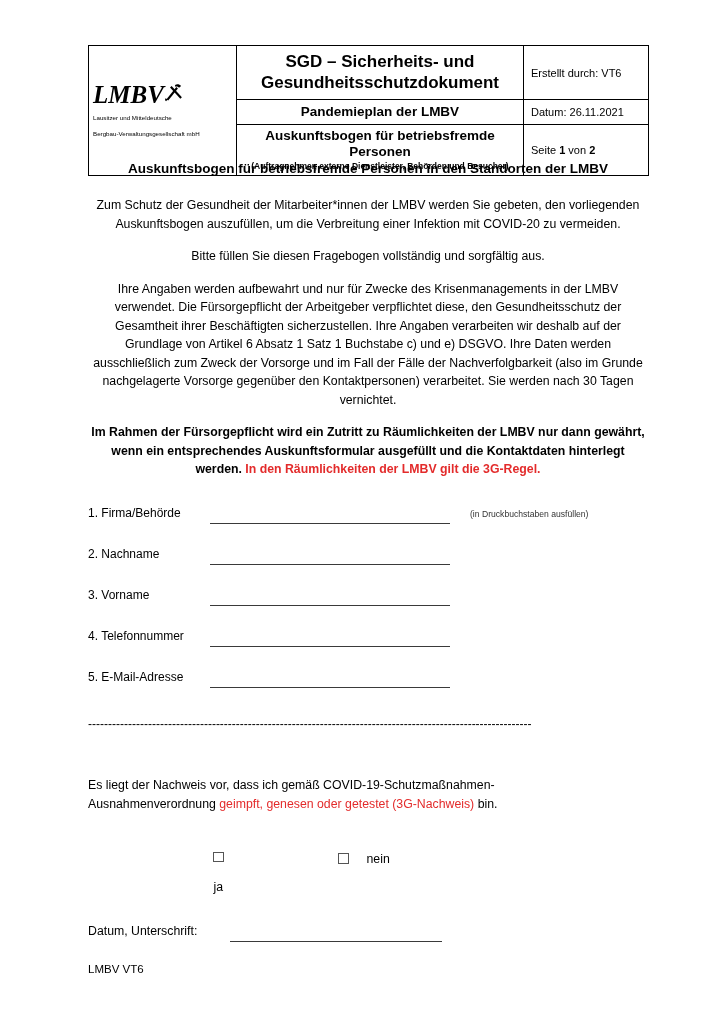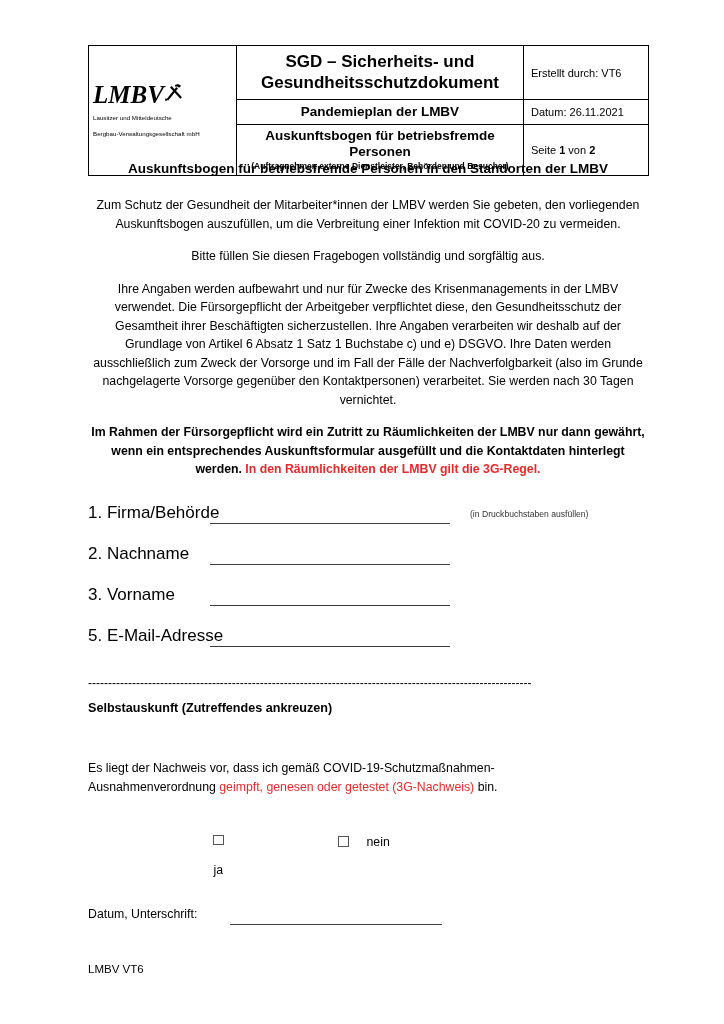--- a/index.html
+++ b/index.html
@@ -157,21 +157,21 @@
     margin-top: 26px;
   }
   .field-row {
     position: relative;
     height: 41px;
   }
   .field-label {
     position: absolute;
     left: 0;
     top: 0;
-    font-size: 17px;
+    font-size: 12px;
     line-height: 16px;
     white-space: nowrap;
   }
   .field-label.indent { left: 16px; }
   .field-line {
     position: absolute;
     left: 122px;
     top: 18px;
     width: 240px;
     border-bottom: 1.3px solid #3a3a3a;
@@ -349,32 +349,35 @@
       <div class="field-row">
         <span class="field-label">2. Nachname</span>
         <span class="field-line"></span>
       </div>
 
       <div class="field-row">
         <span class="field-label">3. Vorname</span>
         <span class="field-line"></span>
       </div>
 
+      <div class="field-row">
+        <span class="field-label">4. Telefonnummer</span>
+        <span class="field-line"></span>
+      </div>
 
 
       <div class="field-row">
         <span class="field-label">5. E-Mail-Adresse</span>
         <span class="field-line"></span>
       </div>
 
     </div>
 
     <div class="dash-sep">---------------------------------------------------------------------------------------------------------------</div>
 
-    <div class="section-head">Selbstauskunft (Zutreffendes ankreuzen)</div>
 
     <div class="statement">
       <span>Es liegt der Nachweis vor, dass ich gemäß COVID-19-Schutzmaßnahmen-Ausnahmenverordnung </span><span class="red">geimpft, genesen oder getestet (3G-Nachweis)</span><span> bin.</span>
     </div>
 
     <div class="checkrow">
       <span class="cbgroup yes">
         <span class="cbox"></span>
         <span>ja</span>
       </span>

